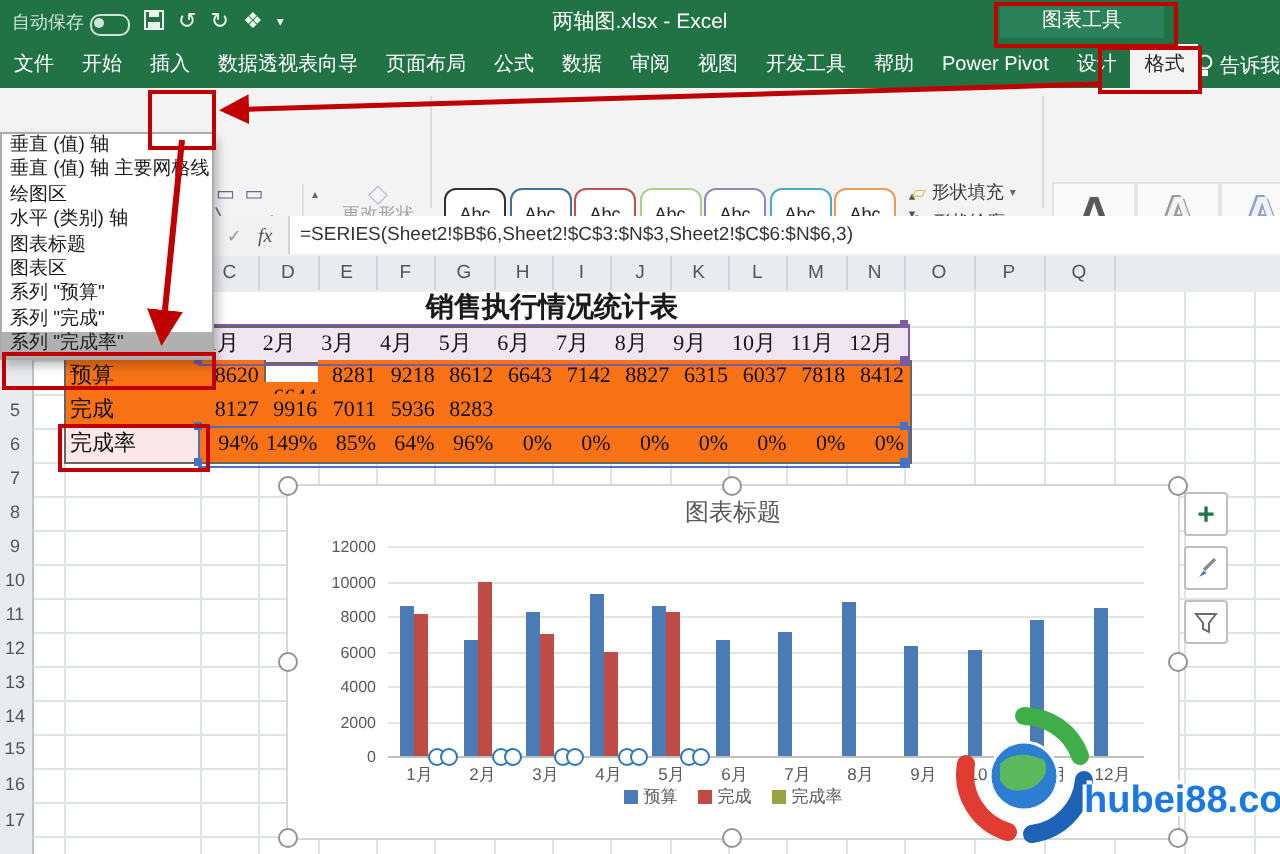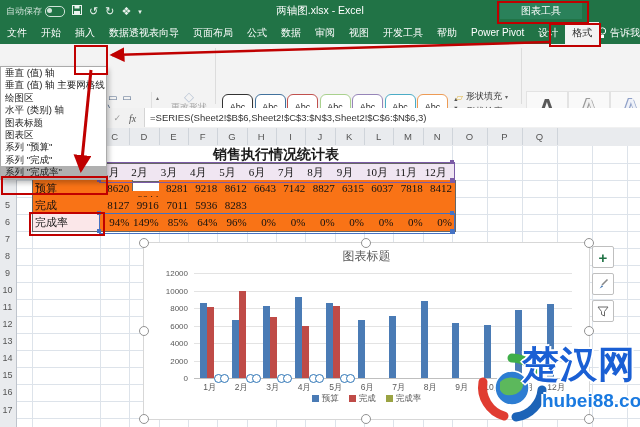--- a/index.html
+++ b/index.html
@@ -4,21 +4,21 @@
 <style>
   html,body{margin:0;padding:0;background:#888;}
   .screen{position:relative;width:640px;height:427px;overflow:hidden;background:#fff;
           font-family:"Liberation Sans","DejaVu Sans",sans-serif;-webkit-font-smoothing:antialiased;}
   .abs{position:absolute;box-sizing:border-box;}
 
   
   .titlebar{position:absolute;left:0;top:0;width:640px;height:22px;background:#217346;color:#fff;
             display:flex;align-items:center;font-size:10px;}
   .qat{display:flex;align-items:center;gap:7px;padding-left:6px;color:#d9e8df;}
-  .autosave{display:flex;align-items:center;gap:3px;font-size:9px;color:#cfe3d8;}
+  .autosave{display:flex;align-items:flex-end;gap:3px;font-size:9px;color:#cfe3d8;}
   .pill{width:18px;height:9px;border:1px solid #cfe3d8;border-radius:5px;position:relative;}
   .pill .dot{position:absolute;left:1px;top:1px;width:5px;height:5px;border-radius:50%;background:#cfe3d8;}
   .qicon{font-size:11px;line-height:11px;color:#eaf3ee;}
   .doc-title{position:absolute;left:0;right:0;text-align:center;font-size:10.5px;color:#fff;pointer-events:none;}
   .ctx-tool{position:absolute;left:500px;top:2px;width:82px;height:17px;line-height:17px;text-align:center;
             color:#fff;font-size:10px;background:#2a815a;}
 
   
   .tabs-row{position:absolute;left:0;top:22px;width:640px;height:22px;background:#217346;display:flex;align-items:flex-end;}
   .tab{color:#fff;font-size:10px;line-height:22px;padding:0 7px;white-space:nowrap;}
@@ -302,21 +302,21 @@
         <div class="rownum" style="top: 51px;">5</div>
         <div class="rownum" style="top: 68px;">6</div>
         <div class="rownum" style="top: 85px;">7</div>
         <div class="rownum" style="top: 102px;">8</div>
         <div class="rownum" style="top: 119px;">9</div>
         <div class="rownum" style="top: 136px;">10</div>
         <div class="rownum" style="top: 153px;">11</div>
         <div class="rownum" style="top: 170px;">12</div>
         <div class="rownum" style="top: 187px;">13</div>
         <div class="rownum" style="top: 204px;">14</div>
-        <div class="rownum" style="top: 221px;">15</div>
+        <div class="rownum" style="top: 221px; font-family: Liberation Mono, monospace;">15</div>
         <div class="rownum" style="top: 238px;">16</div>
         <div class="rownum" style="top: 256px;">17</div>
       </div>
 
     <div class="sheet-title serif">销售执行情况统计表</div>
     <div id="table" class="serif">
         <div class="tcell left tl-border" style="left: 32px; top: 17px; width: 68px;"></div>
         <div class="tcell left month tl-border" style="left: 100px; top: 17px; width: 29.3333px; border-top: 1px solid rgb(102, 102, 102);">1月</div>
         <div class="tcell left month" style="left: 129.333px; top: 17px; width: 29.3333px; border-top: 1px solid rgb(102, 102, 102);">2月</div>
         <div class="tcell left month" style="left: 158.667px; top: 17px; width: 29.3333px; border-top: 1px solid rgb(102, 102, 102);">3月</div>
@@ -475,21 +475,20 @@
 
   <div class="wm">
     <svg width="72" height="72" viewBox="0 0 72 72" style="position:absolute;left:0;top:14px;">
       <path d="M36 6 A30 30 0 0 1 64 26" fill="none" stroke="#3fae49" stroke-width="9" stroke-linecap="round"></path>
       <path d="M66 38 A30 30 0 0 1 40 65" fill="none" stroke="#1c63b7" stroke-width="9" stroke-linecap="round"></path>
       <path d="M28 64 A30 30 0 0 1 7 30" fill="none" stroke="#e03c31" stroke-width="9" stroke-linecap="round"></path>
       <circle cx="36" cy="36" r="17" fill="#2d7dd2"></circle>
       <path d="M24 30 Q32 22 46 28 Q50 36 40 42 Q28 46 24 38 Z" fill="#5cb85c"></path>
       <circle cx="36" cy="36" r="17" fill="none" stroke="#fff" stroke-width="1.5"></circle>
     </svg>
-    <div class="wm-name">楚汉网</div>
     <div class="wm-url">hubei88.com</div>
   </div>
 
   <div class="ddlist" id="ddlist">
       <div class="dditem">垂直 (值) 轴</div>
       <div class="dditem">垂直 (值) 轴 主要网格线</div>
       <div class="dditem">绘图区</div>
       <div class="dditem">水平 (类别) 轴</div>
       <div class="dditem">图表标题</div>
       <div class="dditem">图表区</div>

